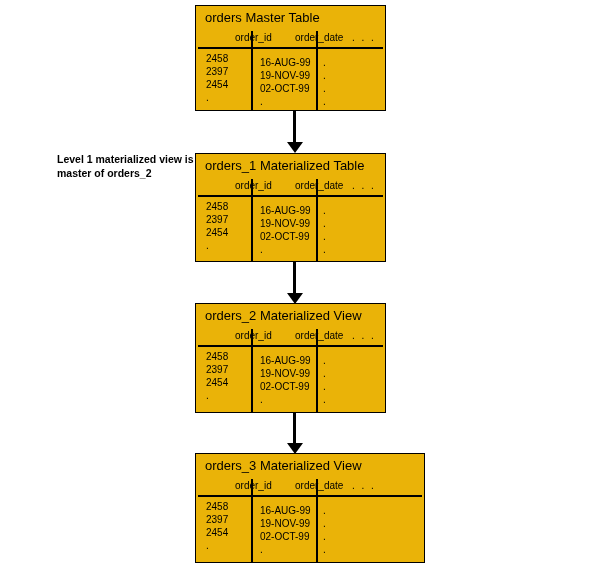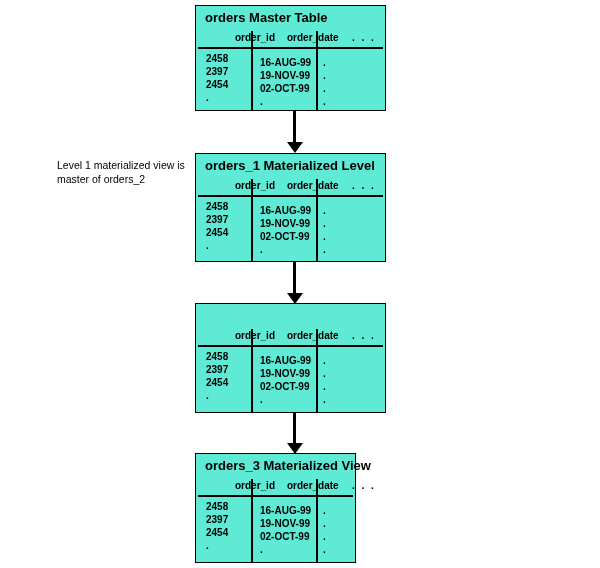--- a/index.html
+++ b/index.html
@@ -30,23 +30,22 @@
     line-height: 14px;
     color: #000;
     white-space: pre-line;
     text-align: left;
   }
 
   
   .box {
     position: absolute;
     border: 1.6px solid #000;
-    background: #5eead4;
+    background: #eab308;
     box-sizing: border-box;
-    font-weight: bold;
   }
   .box-title {
     position: absolute;
     left: 9px;
     top: 4px;
     font-size: 13px;
     line-height: 16px;
     white-space: nowrap;
   }
 
@@ -61,21 +60,21 @@
   .hdr {
     position: absolute;
     top: 0;
     height: 16px;
     font-size: 10px;
     line-height: 16px;
     white-space: nowrap;
     margin-left: 29px;
   }
   .hdr-id    { left: 10px; }
-  .hdr-date  { left: 62px; }
+  .hdr-date  { left: 70px; }
   .hdr-dots  { left: 127px; letter-spacing: 2px; }
 
   .rule {
     position: absolute;
     left: 2px;
     right: 2px;
     top: 17px;
     height: 1.6px;
     background: #000;
   }
@@ -149,25 +148,25 @@
 .
 .</div>
     </div>
   </div>
 
   <div class="arrow" style="left:287px; top:111px; height:42px;">
     <div class="shaft" style="height:31px;"></div>
     <div class="head"></div>
   </div>
 
-  <div class="caption" style="left:57px; top:158px; width:140px;">Level 1 materialized view is
+  <div class="caption" style="left:57px; top:152px; width:140px;font-weight:bold;">Level 1 materialized view is
 master of orders_2</div>
 
   <div class="box" style="left:195px; top:153px; width:191px; height:109px;">
-    <div class="box-title">orders_1 Materialized Level</div>
+    <div class="box-title">orders_1 Materialized Table</div>
     <div class="tbl">
       <div class="vsep vsep-a" style="height:83px;"></div>
       <div class="vsep vsep-b" style="height:83px;"></div>
       <div class="hdr hdr-id">order_id</div>
       <div class="hdr hdr-date">order_date</div>
       <div class="hdr hdr-dots">. . .</div>
       <div class="rule"></div>
       <div class="col col-id">2458
 2397
 2454
@@ -183,20 +182,21 @@
     </div>
   </div>
 
   <div class="arrow" style="left:287px; top:262px; height:42px;">
     <div class="shaft" style="height:31px;"></div>
     <div class="head"></div>
   </div>
 
 
   <div class="box" style="left:195px; top:303px; width:191px; height:110px;">
+    <div class="box-title">orders_2 Materialized View</div>
     <div class="tbl">
       <div class="vsep vsep-a" style="height:84px;"></div>
       <div class="vsep vsep-b" style="height:84px;"></div>
       <div class="hdr hdr-id">order_id</div>
       <div class="hdr hdr-date">order_date</div>
       <div class="hdr hdr-dots">. . .</div>
       <div class="rule"></div>
       <div class="col col-id">2458
 2397
 2454
@@ -211,21 +211,21 @@
 .</div>
     </div>
   </div>
 
   <div class="arrow" style="left:287px; top:413px; height:41px;">
     <div class="shaft" style="height:30px;"></div>
     <div class="head"></div>
   </div>
 
 
-  <div class="box" style="left:195px; top:453px; width:161px; height:110px;">
+  <div class="box" style="left:195px; top:453px; width:230px; height:110px;">
     <div class="box-title">orders_3 Materialized View</div>
     <div class="tbl">
       <div class="vsep vsep-a" style="height:84px;"></div>
       <div class="vsep vsep-b" style="height:84px;"></div>
       <div class="hdr hdr-id">order_id</div>
       <div class="hdr hdr-date">order_date</div>
       <div class="hdr hdr-dots">. . .</div>
       <div class="rule"></div>
       <div class="col col-id">2458
 2397

